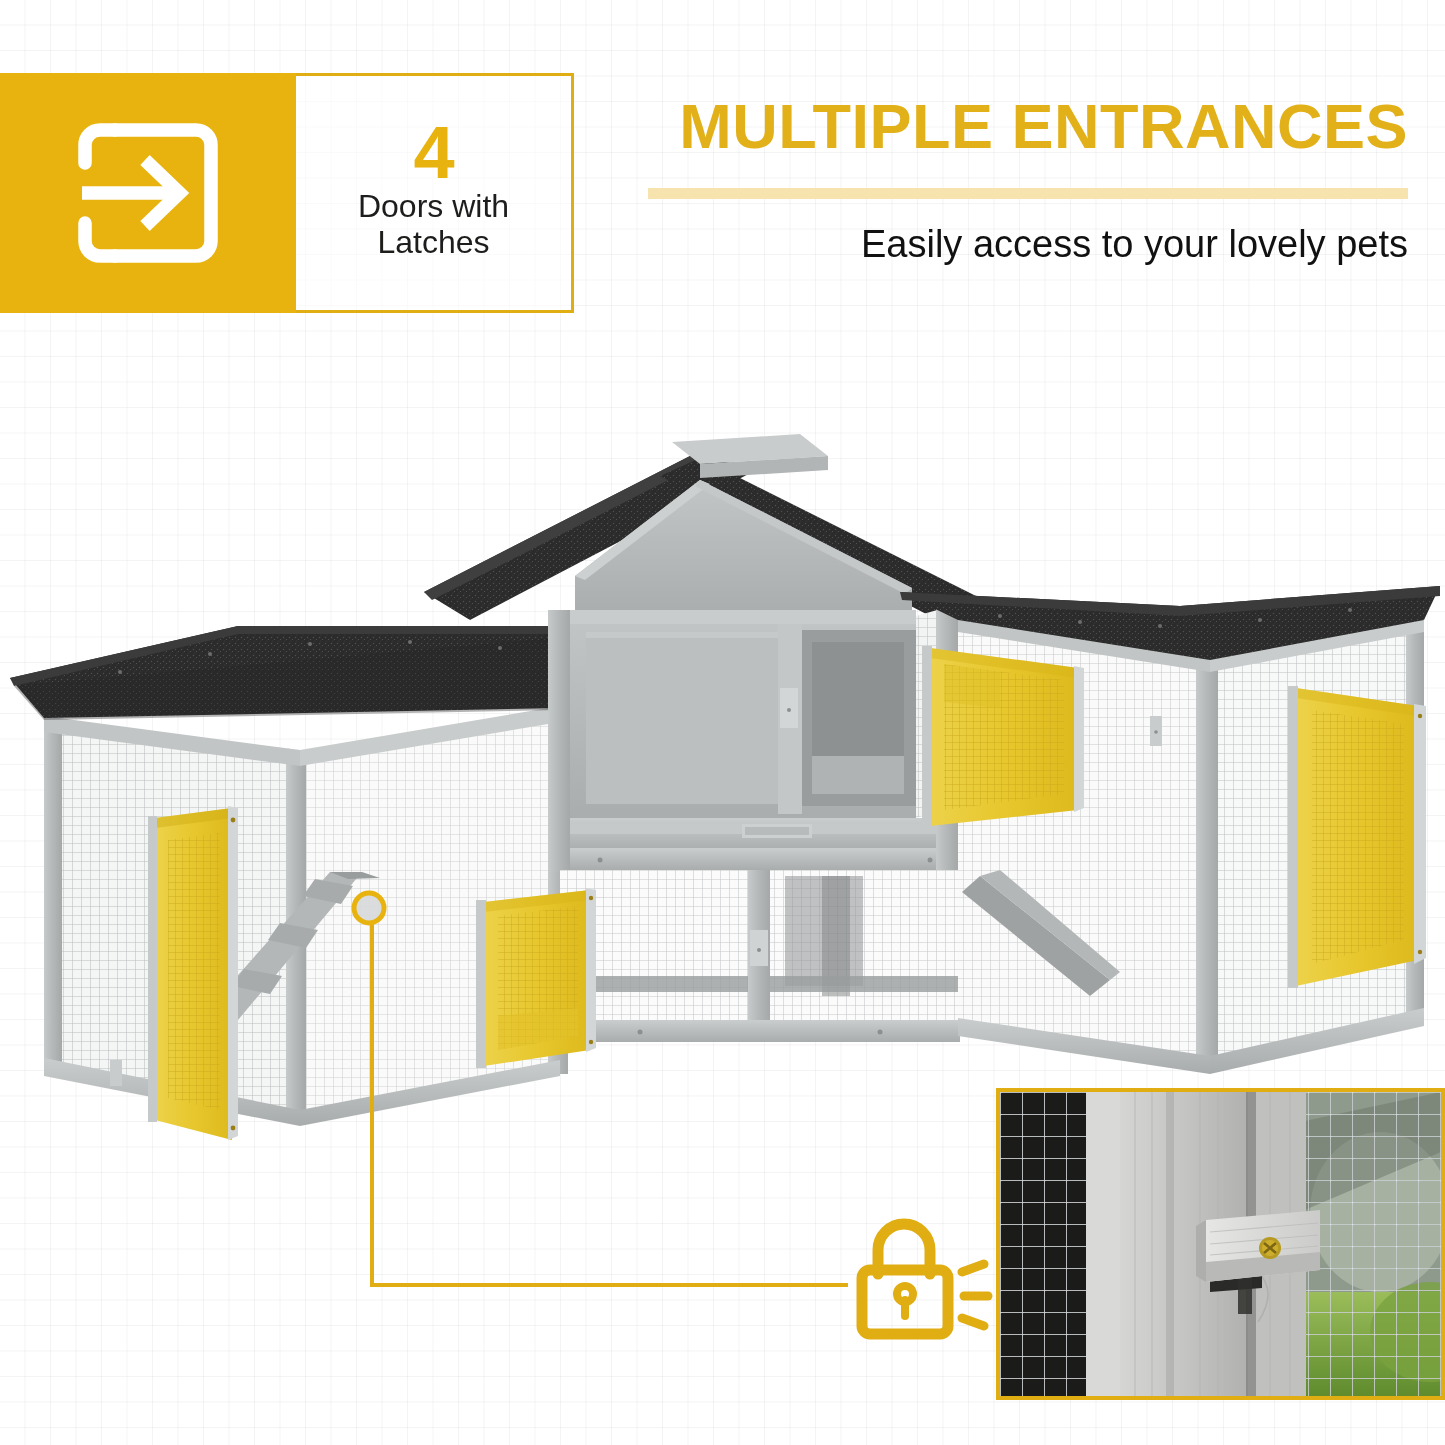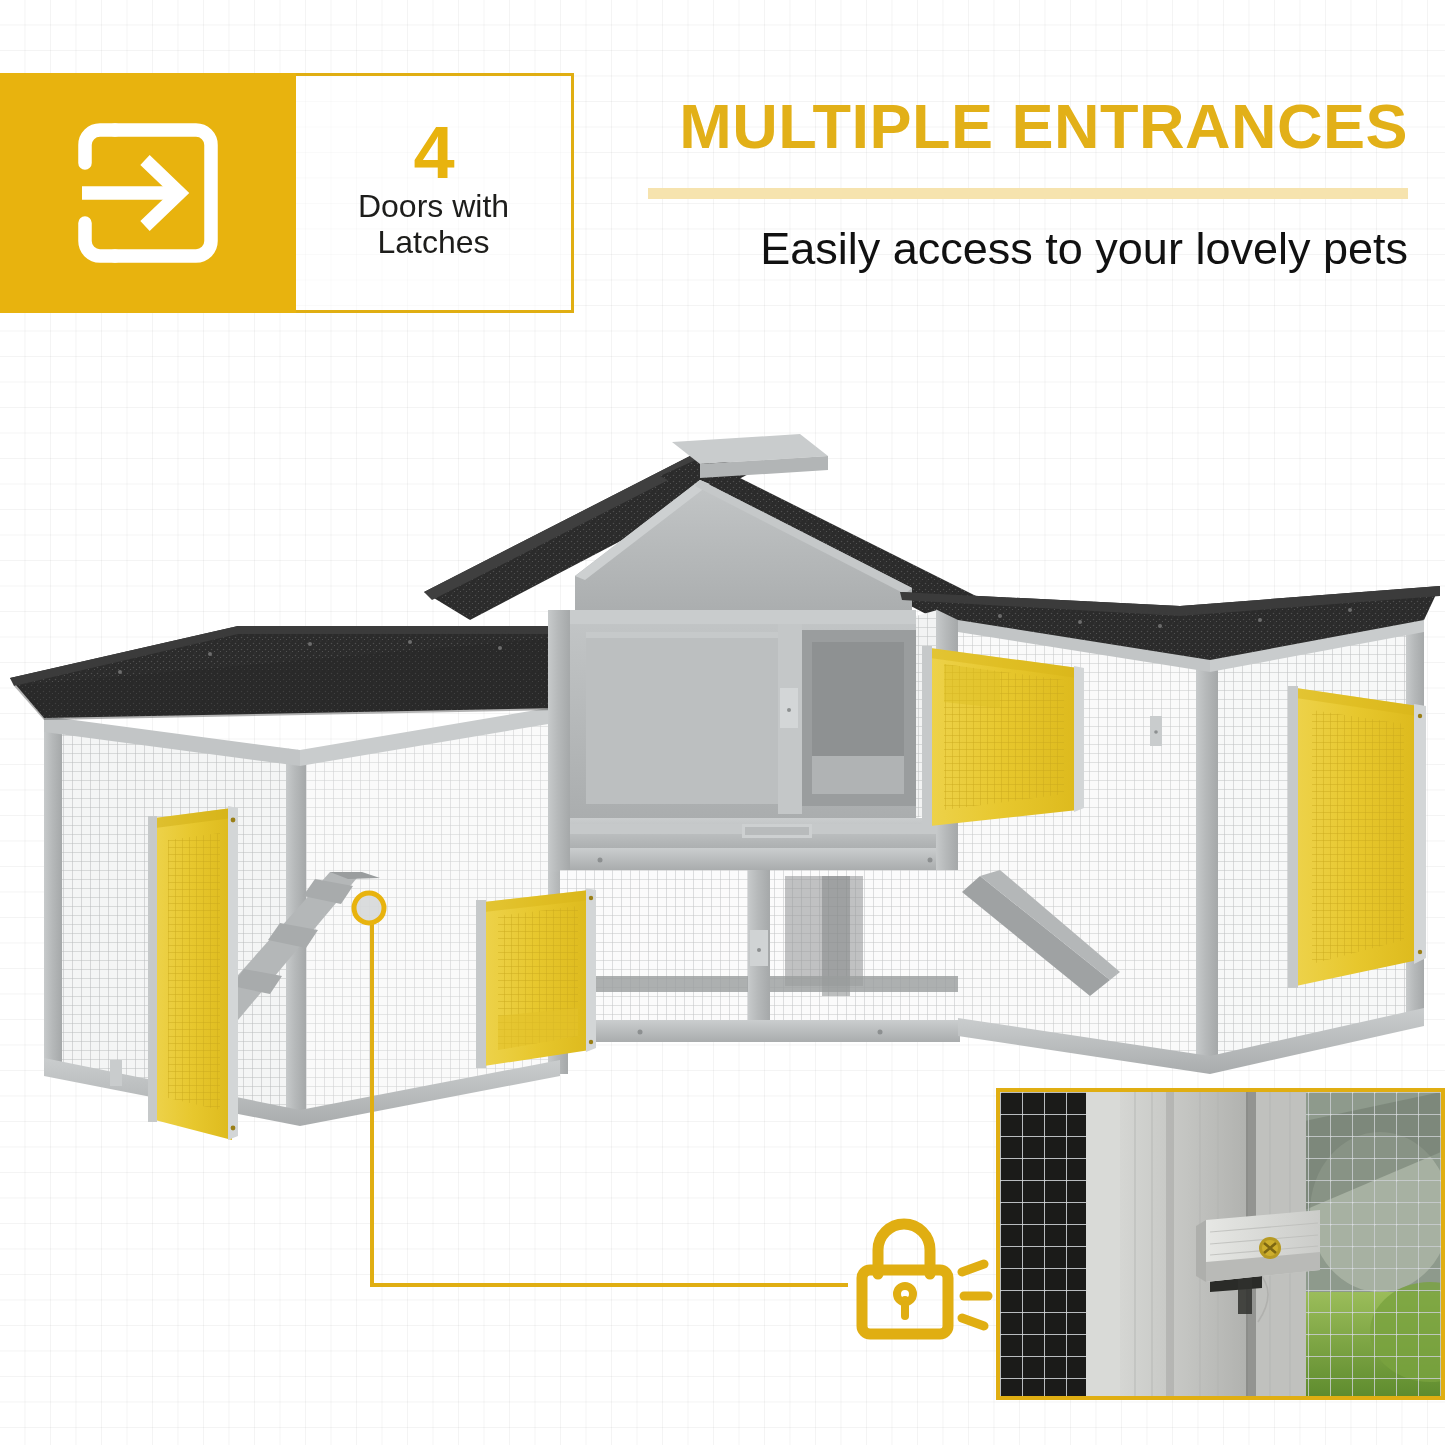--- a/index.html
+++ b/index.html
@@ -89,21 +89,21 @@
     margin: 0;
     white-space: nowrap;
   }
   #title-divider {
     height: 11px;
     background: #f6e3ae;
     margin: 30px 0 0 0;
     width: 100%;
   }
   #subtitle {
-    font-size: 45px;
+    font-size: 38px;
     color: #111111;
     font-weight: 400;
     text-align: right;
     margin-top: 26px;
     line-height: 1.05;
     white-space: nowrap;
   }
 
   
   #product {

